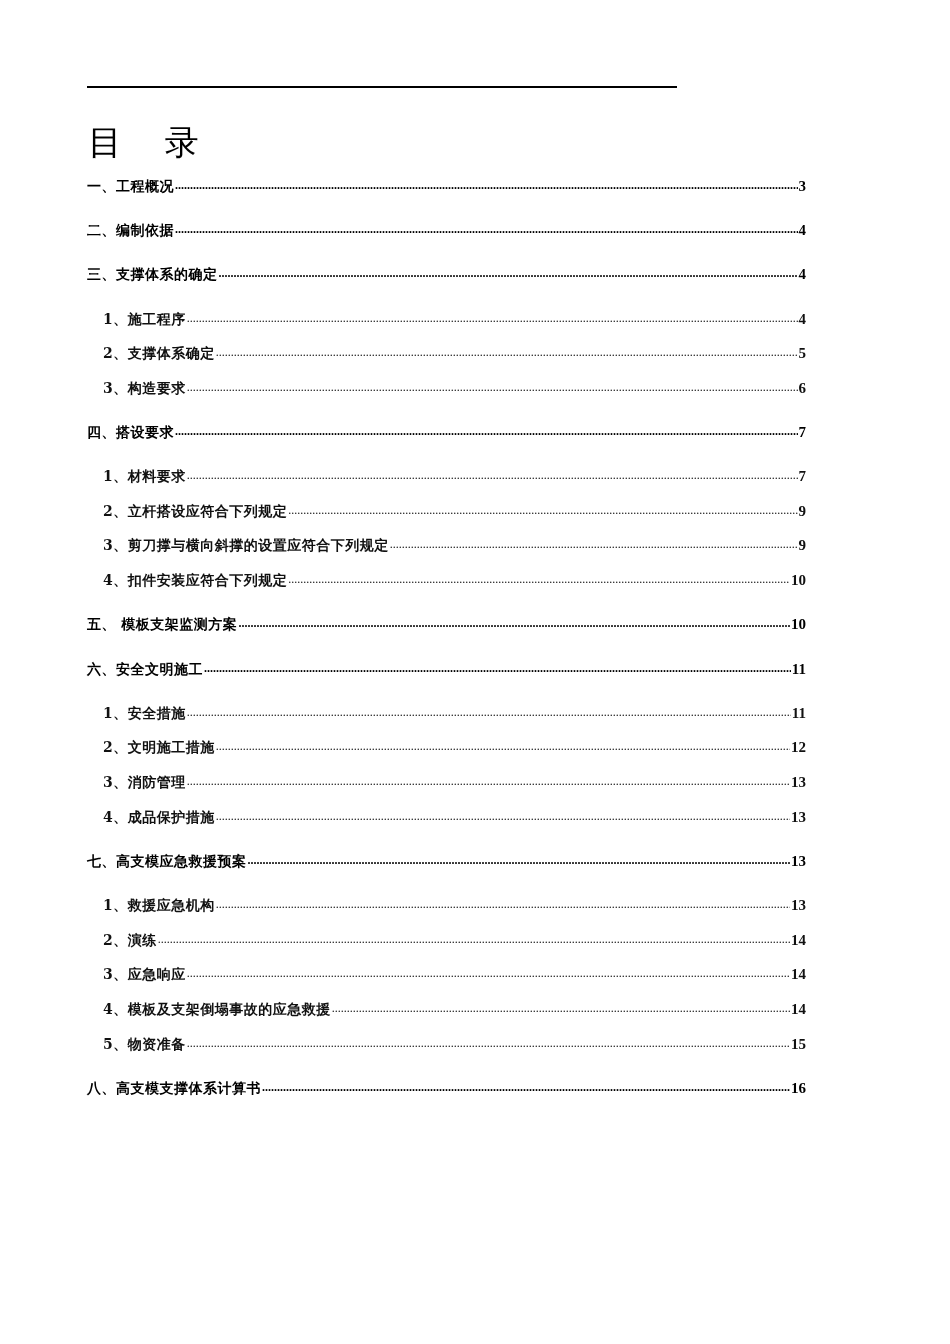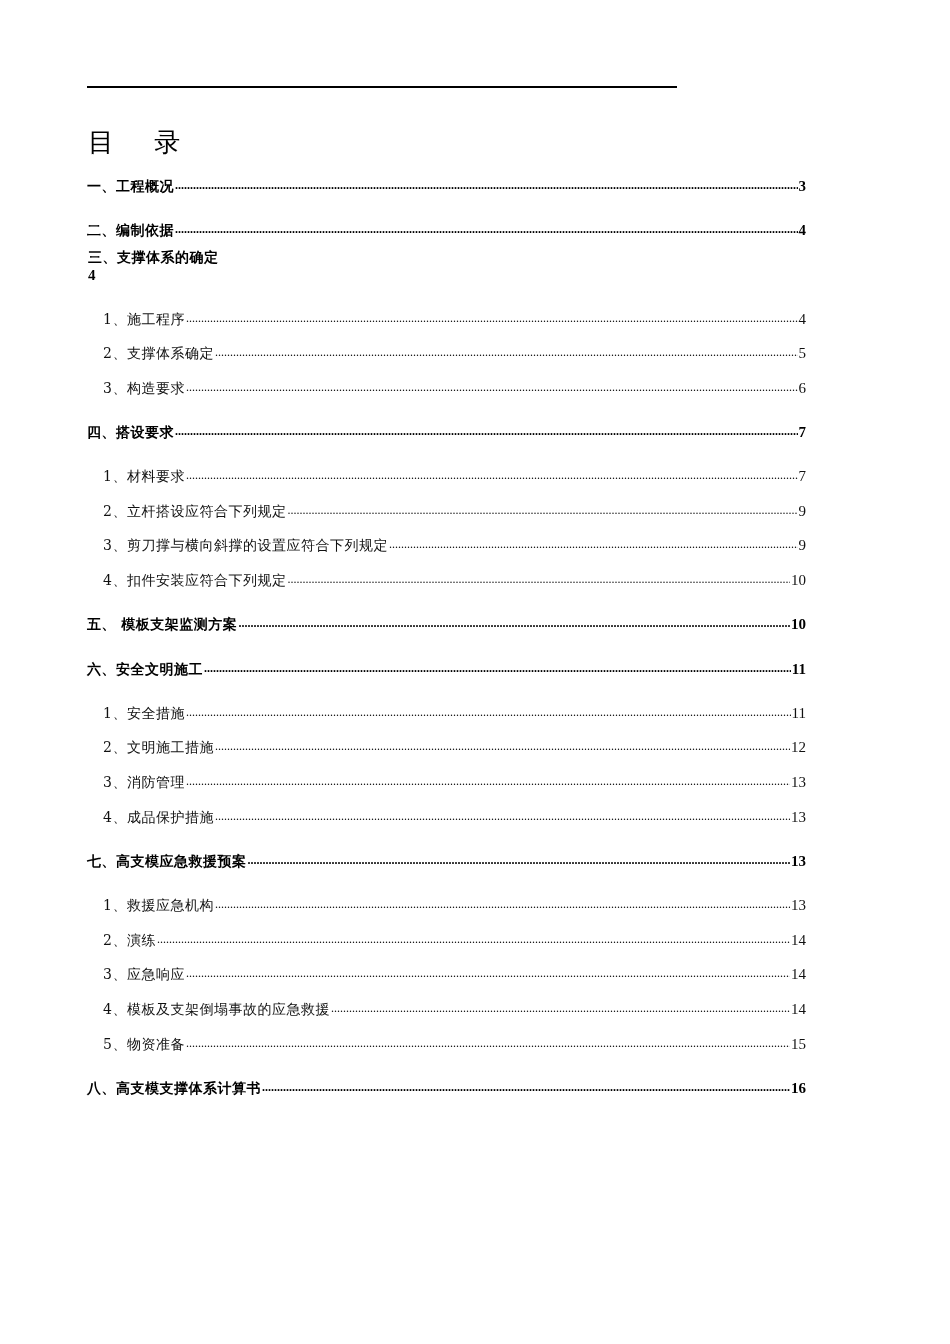--- a/index.html
+++ b/index.html
@@ -21,21 +21,21 @@
       top: 86px;
       width: 590px;
       height: 0;
       border-top: 2px solid #000;
     }
     .toc-title {
       position: absolute;
       left: 88px;
       top: 116px;
       font-family: "DejaVu Sans", "Liberation Sans", sans-serif;
-      font-size: 26px;
+      font-size: 34px;
       font-weight: normal;
       letter-spacing: 16px;
       line-height: 52px;
       margin: 0;
     }
     .toc {
       position: absolute;
       left: 87px;
       top: 0;
       width: 719px;
@@ -53,20 +53,21 @@
       font-family: "DejaVu Sans", "Liberation Sans", sans-serif;
       font-weight: bold;
       font-size: 14px;
     }
     .toc-entry.level-2 {
       padding-left: 16px;
       width: 703px;
       font-family: "DejaVu Serif", "Liberation Serif", serif;
       font-size: 14px;
       color: #111;
+      font-weight: bold;
     }
     .toc-label {
       flex: 0 0 auto;
       letter-spacing: 0.5px;
     }
     .toc-leader {
       flex: 1 1 auto;
       overflow: hidden;
       margin: 0 1px;
       position: relative;
@@ -105,21 +106,21 @@
     <a class="toc-entry level-1" style="top: 177px;">
       <span class="toc-label">一、工程概况</span>
       <span class="toc-leader"></span>
       <span class="toc-page">3</span>
     </a>
     <a class="toc-entry level-1" style="top: 221px;">
       <span class="toc-label">二、编制依据</span>
       <span class="toc-leader"></span>
       <span class="toc-page">4</span>
     </a>
-    <a class="toc-entry level-1" style="top: 249px; flex-direction: column;">
+    <a class="toc-entry level-1" style="top: 265px;">
       <span class="toc-label">三、支撑体系的确定</span>
       <span class="toc-leader"></span>
       <span class="toc-page">4</span>
     </a>
     <a class="toc-entry level-2" style="top: 310px;">
       <span class="toc-label">1、施工程序</span>
       <span class="toc-leader"></span>
       <span class="toc-page">4</span>
     </a>
     <a class="toc-entry level-2" style="top: 344px;">

